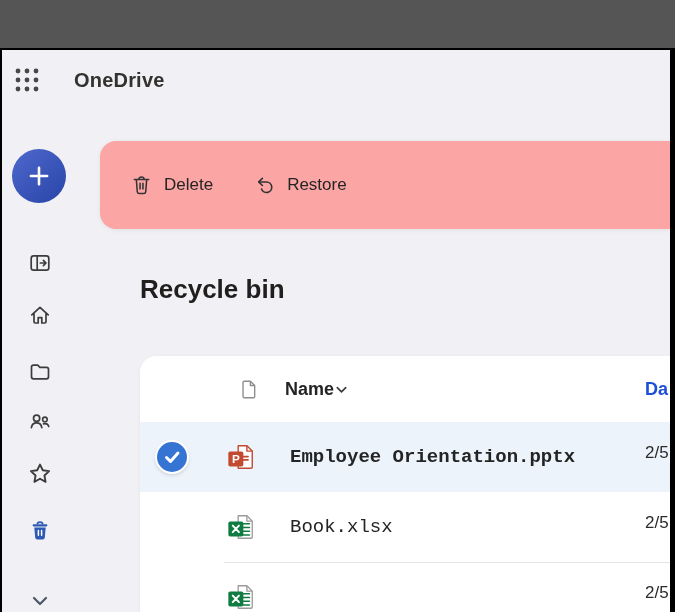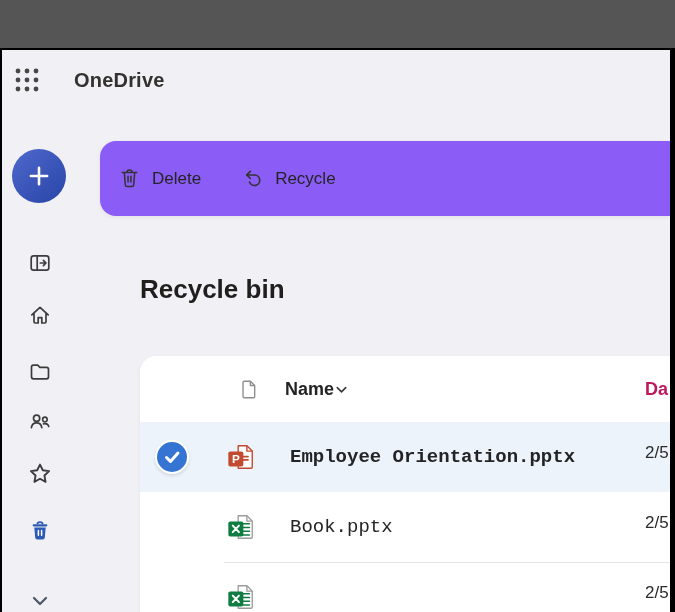--- a/index.html
+++ b/index.html
@@ -27,42 +27,42 @@
   .i-home    { top:253px; }
   .i-folder  { top:310px; }
   .i-people  { top:359px; }
   .i-star    { top:410px; left:24px; width:28px; height:28px; }
   .i-trash   { top:469px; }
   .i-chev    { top:541px; left:28px; width:20px; height:20px; }
   .i-person  { top:588px; }
 
   
   .toolbar {
-    position:absolute; left:98px; top:91px; right:0; height:75px;
-    background:#8b5cf6; border-radius:16px 0 0 16px;
+    position:absolute; left:98px; top:91px; right:0; height:88px;
+    background:#fca5a5; border-radius:16px 0 0 16px;
     box-shadow:0 1px 5px rgba(0,0,0,.07);
-    display:flex; align-items:center; padding-left:18px; gap:40px;
+    display:flex; align-items:center; padding-left:30px; gap:40px;
   }
   .tool-btn { display:inline-flex; align-items:center; gap:11px; font-size:17px; color:#242424; cursor:pointer; background:none; border:none; font-family:inherit; }
   .tool-btn svg { display:block; }
 
   
   .page-title { position:absolute; left:138px; top:224px; font-size:26px; font-weight:700; color:#201f1e;text-align:center; }
 
   
   .card {
     position:absolute; left:138px; top:306px; right:0; height:286px;
     background:#fff; border-radius:16px 0 0 16px; overflow:hidden;
     box-shadow:0 1px 4px rgba(0,0,0,.05);
   }
   .thead { position:relative; height:66px; }
   .thead .doc-ic { position:absolute; left:98px; top:22px; }
   .name-header { position:absolute; left:145px; top:0; height:66px; display:flex; align-items:center; cursor:pointer; background:none; border:none; font-family:inherit; }
   .name-header .lbl { font-size:18px; font-weight:700; color:#242424; }
-  .col-date { position:absolute; left:505px; top:0; height:66px; display:flex; align-items:center; font-size:18px; font-weight:700; color:#be185d; white-space:nowrap; }
+  .col-date { position:absolute; left:505px; top:0; height:66px; display:flex; align-items:center; font-size:18px; font-weight:700; color:#1d4ed8; white-space:nowrap; }
   .row { position:relative; height:70px; cursor:pointer; }
   .row.selected { background:#edf3fa; }
   .row .check {
     position:absolute; left:17px; top:20px; width:30px; height:30px; border-radius:50%;
     background:#3674d4; box-shadow:0 0 0 2px #fff, 0 2px 5px rgba(0,0,0,.25);
     display:flex; align-items:center; justify-content:center; cursor:pointer;
   }
   .row .ficon { position:absolute; left:86px; top:20px; width:30px; height:30px; }
   .row .fname { position:absolute; left:150px; top:0; height:70px; display:flex; align-items:center; font-size:19px; color:#242424; white-space:nowrap; cursor:pointer;font-family:Liberation Mono, monospace; }
   .row.selected .fname { font-weight:700; }
@@ -160,21 +160,21 @@
         <path d="M9.4 5.3a2.6 2.2 0 0 1 5.2 0M4.5 5.8h15M6.6 5.8l1 12.7a2.1 2.1 0 0 0 2.1 1.9h4.6a2.1 2.1 0 0 0 2.1-1.9l1-12.7" fill="none" stroke="#333" stroke-width="1.6" stroke-linecap="round" stroke-linejoin="round"></path>
         <path d="M10.5 9.6v6M13.5 9.6v6" stroke="#333" stroke-width="1.6" stroke-linecap="round"></path>
       </svg>
       <span>Delete</span>
     </button>
     <button class="tool-btn">
       <svg viewBox="0 0 24 24" width="23" height="23">
         <path d="M9.8 4.6 6 8.3l3.8 3.7" fill="none" stroke="#333" stroke-width="1.7" stroke-linecap="round" stroke-linejoin="round"></path>
         <path d="M6 8.3h8.1a5.5 5.5 0 1 1-5.2 7.4" fill="none" stroke="#333" stroke-width="1.7" stroke-linecap="round"></path>
       </svg>
-      <span>Recycle</span>
+      <span>Restore</span>
     </button>
   </div>
 
   <h1 class="page-title">Recycle bin</h1>
 
   <div class="card">
 
     <div class="thead">
       <svg class="doc-ic" viewBox="0 0 24 24" width="22" height="22">
         <path d="M6.8 3.5h6.7l4.7 4.7v12a1.3 1.3 0 0 1-1.3 1.3H6.8a1.3 1.3 0 0 1-1.3-1.3V4.8a1.3 1.3 0 0 1 1.3-1.3z" fill="none" stroke="#8f8d8b" stroke-width="1.5" stroke-linejoin="round"></path>
@@ -207,21 +207,21 @@
     </div>
 
     <div class="row">
       <svg class="ficon" viewBox="0 0 32 32">
         <path d="M13 4h9.3L28 9.7V26.8a1.2 1.2 0 0 1-1.2 1.2H13z" fill="#fff" stroke="#9b9b9b" stroke-width="1.4" stroke-linejoin="round"></path>
         <path d="M22.3 4v5.7H28" fill="none" stroke="#9b9b9b" stroke-width="1.4" stroke-linejoin="round"></path>
         <path d="M17 12.5h8M17 16.5h8M17 20.5h8M17 24.5h8" stroke="#107c41" stroke-width="1.7" stroke-linecap="round"></path>
         <rect x="2.5" y="10" width="16" height="16" rx="2" fill="#107c41"></rect>
         <path d="M7.2 14.5l6.6 7M13.8 14.5l-6.6 7" stroke="#fff" stroke-width="2.1" stroke-linecap="round"></path>
       </svg>
-      <span class="fname">Book.pptx</span>
+      <span class="fname">Book.xlsx</span>
       <span class="fdate">2/5</span>
     </div>
 
     <div class="row sep">
       <svg class="ficon" viewBox="0 0 32 32">
         <path d="M13 4h9.3L28 9.7V26.8a1.2 1.2 0 0 1-1.2 1.2H13z" fill="#fff" stroke="#9b9b9b" stroke-width="1.4" stroke-linejoin="round"></path>
         <path d="M22.3 4v5.7H28" fill="none" stroke="#9b9b9b" stroke-width="1.4" stroke-linejoin="round"></path>
         <path d="M17 12.5h8M17 16.5h8M17 20.5h8M17 24.5h8" stroke="#107c41" stroke-width="1.7" stroke-linecap="round"></path>
         <rect x="2.5" y="10" width="16" height="16" rx="2" fill="#107c41"></rect>
         <path d="M7.2 14.5l6.6 7M13.8 14.5l-6.6 7" stroke="#fff" stroke-width="2.1" stroke-linecap="round"></path>

